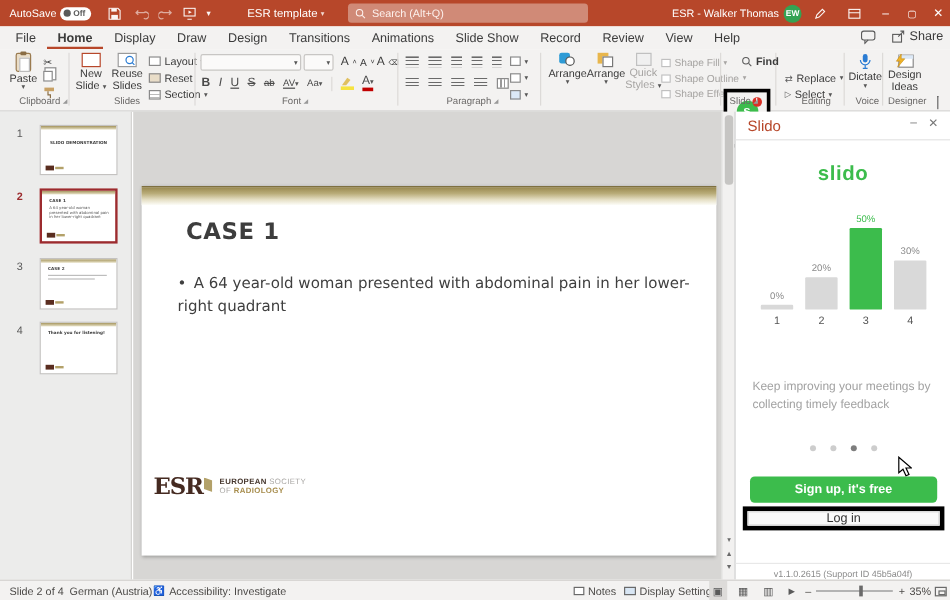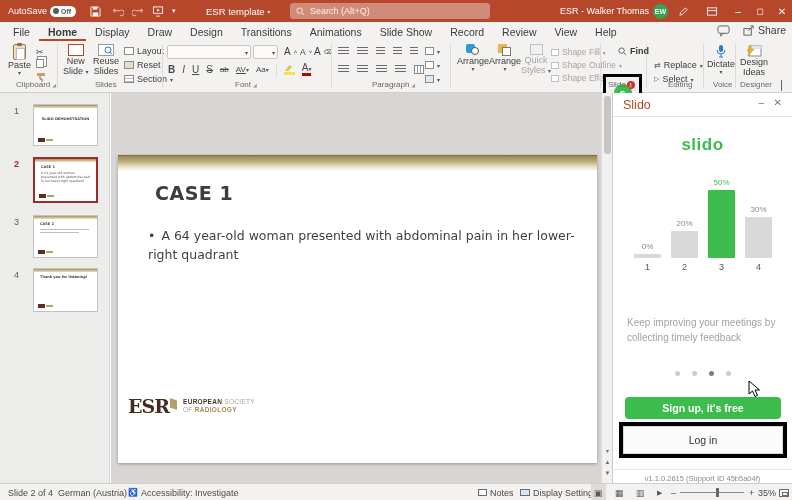--- a/index.html
+++ b/index.html
@@ -97,21 +97,21 @@
   .bar-col { display:flex; flex-direction:column; align-items:center; justify-content:flex-end; width:27px; }
   .bar-val { font-size:8px; margin-bottom:3px; color:#8a8a8a; }
   .bar { width:27px; border-radius:1px; }
   .bar-cat { font-size:9px; color:#555; margin-top:4px; }
   .sp-heading { position:absolute; left:0; top:196px; width:100%; text-align:center; font-size:15.5px; color:#3c4043; }
   .sp-sub { position:absolute; left:14px; top:222px; width:152px; text-align:left; font-size:10px; color:#a2a2a2; line-height:1.5; }
   .dots { position:absolute; left:0; top:278px; width:100%; display:flex; justify-content:center; gap:12px; }
   .dot { width:5px; height:5px; border-radius:50%; background:#cdcdcd; }
   .dot.active { background:#7e7e7e; }
   .signup-btn { position:absolute; left:12px; top:304px; width:156px; height:22px; background:#3cbc4c; border-radius:4px; color:#fff; font-size:10.5px; font-weight:bold; display:flex; align-items:center; justify-content:center; }
-  .login-frame { position:absolute; left:6px; top:329px; width:168px; height:36px; border:4px solid #000; background:#f7f7f7; display:flex; align-items:center; justify-content:center; }
+  .login-frame { position:absolute; left:6px; top:329px; width:168px; height:20px; border:4px solid #000; background:#f7f7f7; display:flex; align-items:center; justify-content:center; }
   .login-btn { width:100%; height:100%; background:#fafafa; border:1px solid #d8d8d8; color:#333; font-size:10.5px; display:flex; align-items:center; justify-content:center; }
   .sp-version { position:absolute; left:0; top:376px; width:100%; text-align:center; font-size:7.5px; color:#8a8a8a; border-top:1px solid #e8e8e8; padding-top:4px; }
 
   
   .statusbar { left:0; top:483px; width:792px; height:17px; background:#f3f2f1; border-top:1px solid #d1cfcd; font-size:9px; color:#4c4a48; }
   .sb-item { position:absolute; top:0; height:17px; display:flex; align-items:center; gap:3px; }
   .viewbtn { font-size:9px; color:#5a5a5a; }
   .viewbtn.sel { background:#dddbd9; padding:1px 3px; }
   .zoom-track { width:64px; height:1px; background:#8a8a8a; position:relative; }
   .zoom-thumb { position:absolute; left:36px; top:-4px; width:3px; height:9px; background:#6a6a6a; }

